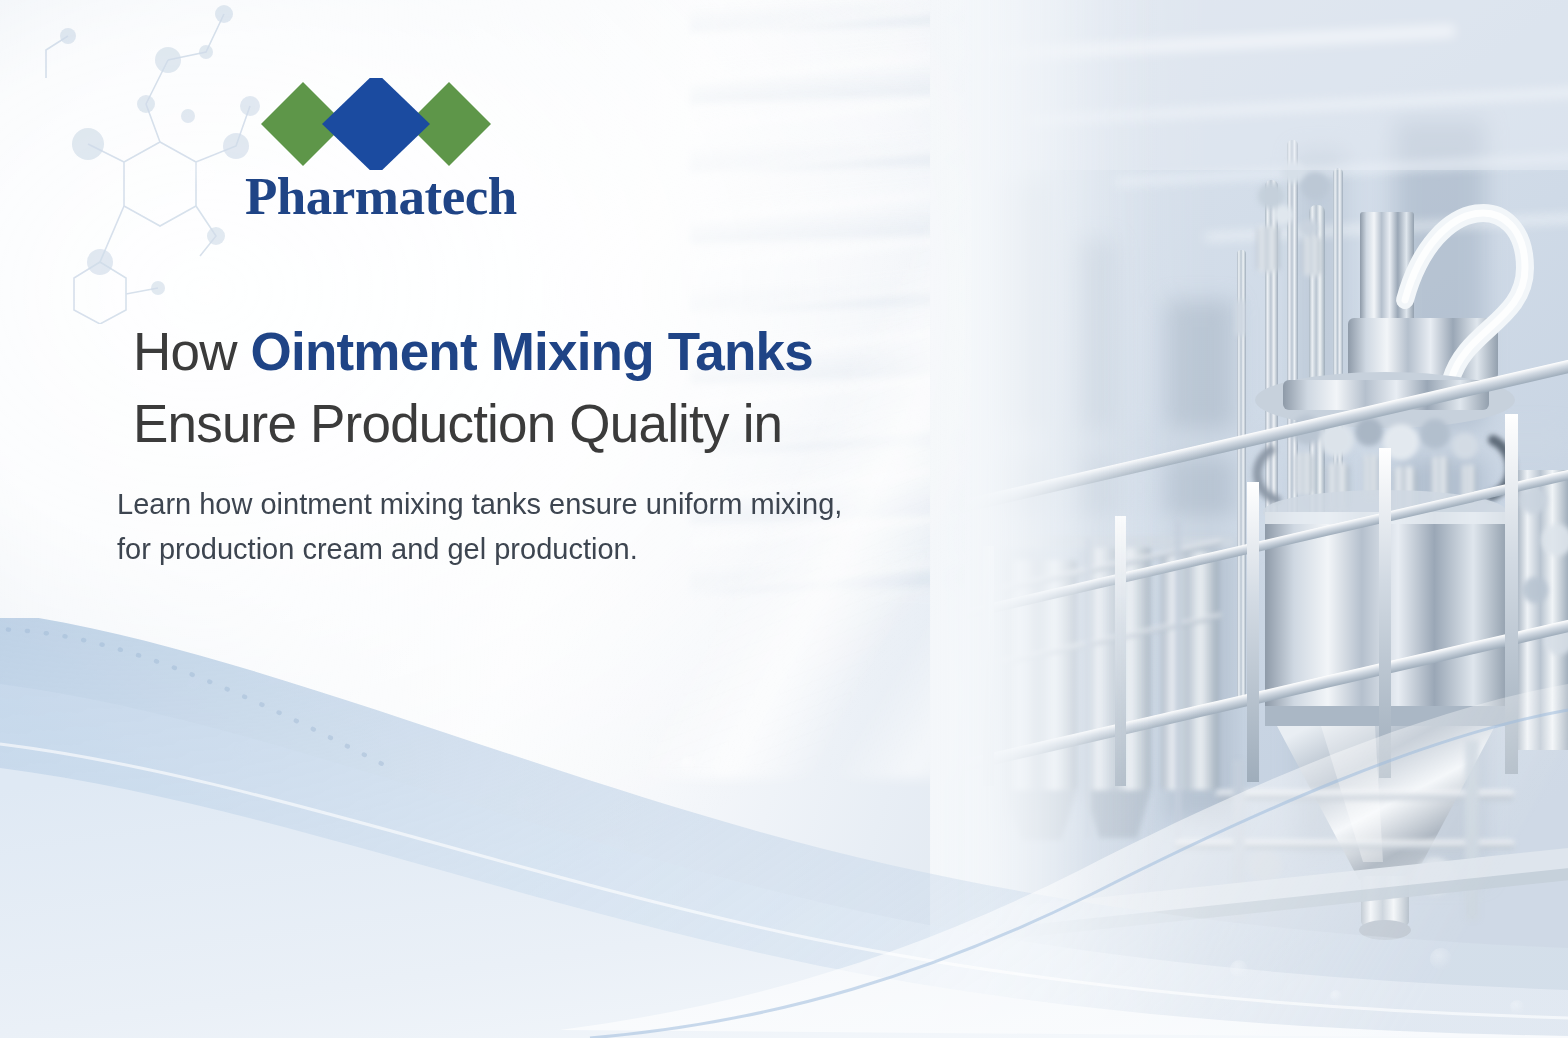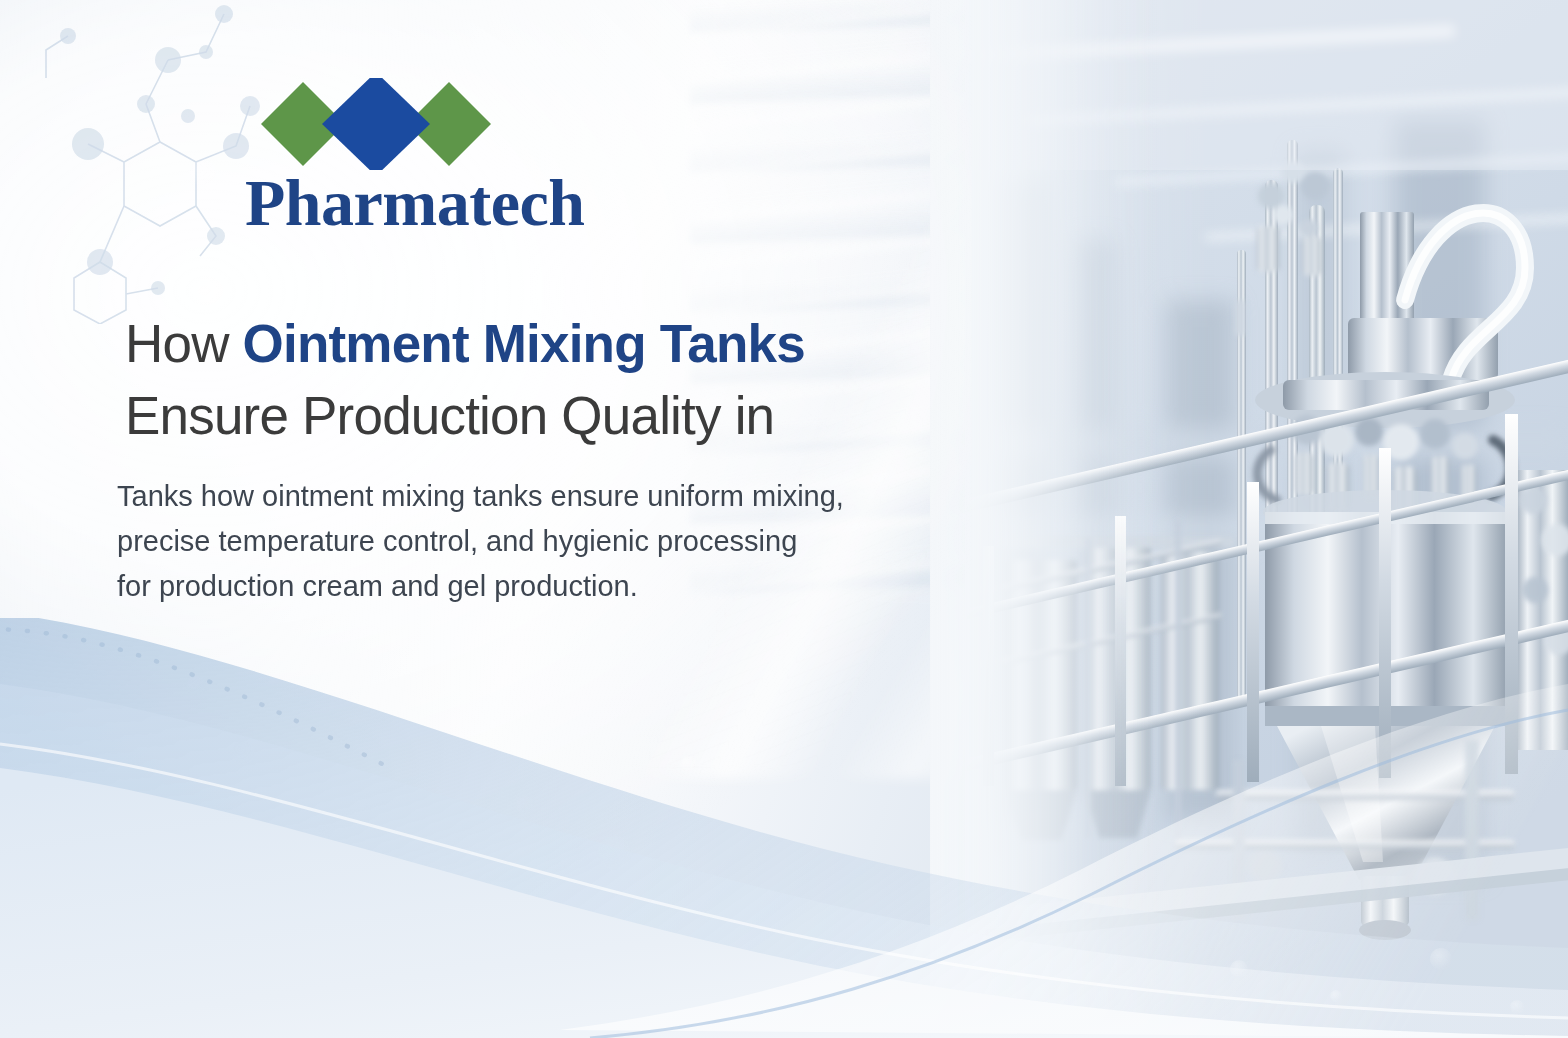--- a/index.html
+++ b/index.html
@@ -162,41 +162,41 @@
     position:relative;
     width:262px; height:92px;
   }
   .logo-word {
     position:absolute;
     left:0; top:92px;
     width:262px;
     text-align:right;
     font-family:"Liberation Serif", serif;
     font-weight:700;
-    font-size:66px;
+    font-size:53px;
     letter-spacing:-0.5px;
     color:#1F4486;
     line-height:1;
     white-space:nowrap;
   }
 
   
   .content {
     position:absolute;
     left:117px; top:300px;
     width:880px;
   }
 
   .headline {
     font-family:"Liberation Sans", sans-serif;
     font-size:53px;
     line-height:72px;
     letter-spacing:-0.8px;
     color:#3b3b3b;
-    margin:8px;
+    margin:16px;
   }
   .headline .h-line { display:block; white-space:nowrap; }
   .hl-plain  { font-weight:400; color:#3b3b3b; }
   .hl-accent { font-weight:700; color:#1F4486; }
 
   .subtitle {
     margin-top:22px;
     font-family:"Liberation Sans", sans-serif;
     font-size:29px;
     line-height:45px;
@@ -514,20 +514,19 @@
   </div>
 
   <div class="content">
 
     <h1 class="headline">
       <span class="h-line"><span class="hl-plain">How </span><span class="hl-accent">Ointment Mixing Tanks</span></span>
       <span class="h-line hl-plain">Ensure Production Quality in</span>
     </h1>
 
     <p class="subtitle">
-      <span>Tanks how ointment mixing tanks ensure uniform mixing,</span>
-      <span>precise temperature control, and hygienic processing</span>
+      <span>Learn how ointment mixing tanks ensure uniform mixing,</span>
       <span>for production cream and gel production.</span>
     </p>
 
   </div>
 
 </div>
 
 </body></html>

